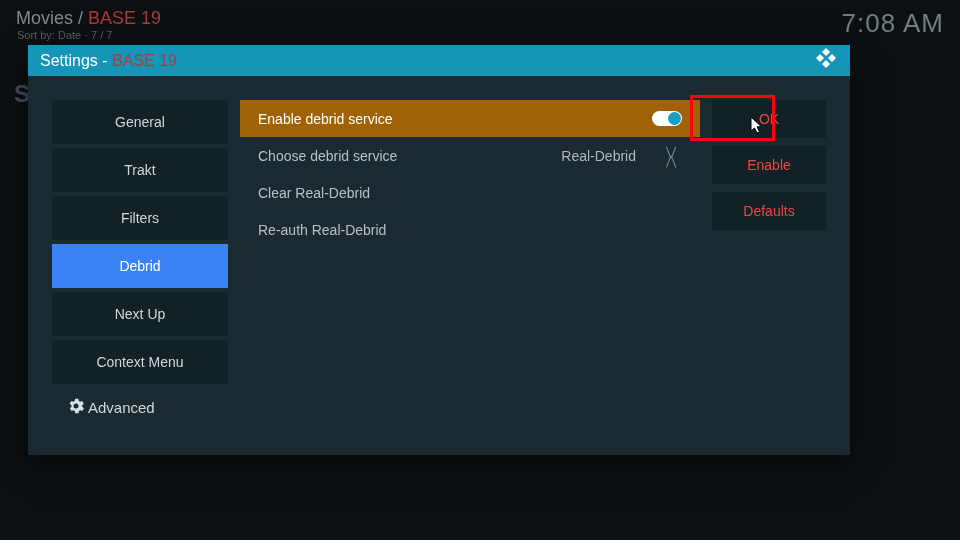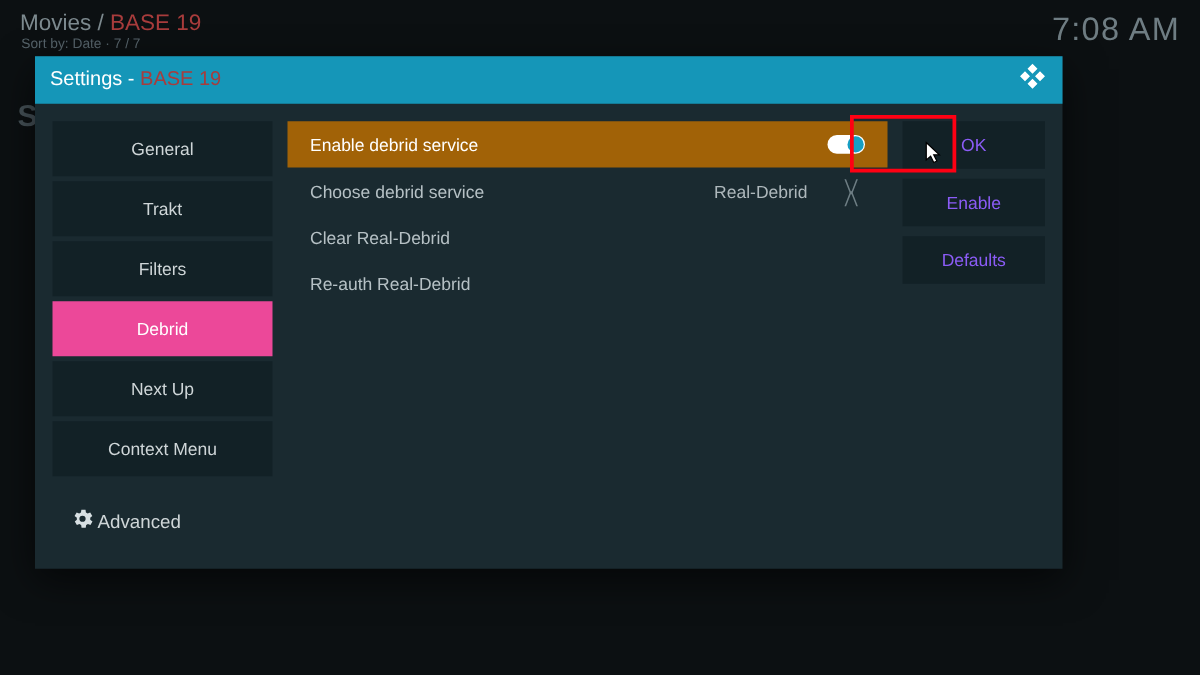--- a/index.html
+++ b/index.html
@@ -31,34 +31,34 @@
   .dialog-header {
     background: #1596b8;
     height: 38px;
     display: flex; align-items: center; justify-content: space-between;
     padding: 0 12px;
   }
   .dialog-title { font-size: 16px; color: #fff; font-weight:500; }
   .dialog-title .accent { color: #a83c3c; }
   .logo svg { width: 24px; height: 24px; }
   .dialog-body {
-    flex: 1; display: flex; padding: 14px;
+    flex: 1; display: flex; padding: 24px;
     gap: 12px;
   }
   .sidebar { width: 176px; display: flex; flex-direction: column;}
   .sidebar-item {
     background: #122126;
     color: #cfd6d8;
     height: 44px;
     margin-bottom: 4px;
     display: flex; align-items: center; justify-content: center;
     font-size: 14px;
     cursor: pointer;
   }
-  .sidebar-item.active { background: #ec4899; color: #fff; }
+  .sidebar-item.active { background: #3b82f6; color: #fff; }
   .sidebar-spacer { flex:1; }
   .advanced-row {
     display:flex; align-items:center; gap:2px;
     padding: 8px 8px 12px 14px;
     color:#cfd6d8; font-size:15px;
   }
   .advanced-row svg { width:20px; height:20px; fill:#d7dfe2; }
   .content { flex: 1; display:flex; flex-direction:column; position:relative; }
   .row {
     height: 37px; display:flex; align-items:center;
@@ -85,21 +85,21 @@
   .highlight-box{
     position:absolute; border:3px solid #ff0013;
     pointer-events:none;
   }
   .cursor {
     position:absolute; width:16px; height:20px;
     pointer-events:none;
   }
   .buttons { width: 114px; display:flex; flex-direction:column; }
   .btn {
-    background:#122126; color:#8b5cf6;
+    background:#122126; color:#ef4444;
     height:38px; margin-bottom:8px;
     display:flex; align-items:center; justify-content:center;
     font-size:14px; cursor:pointer;
   }
 </style>
 </head>
 <body>
 
 <div class="top-bar">
   <div>

